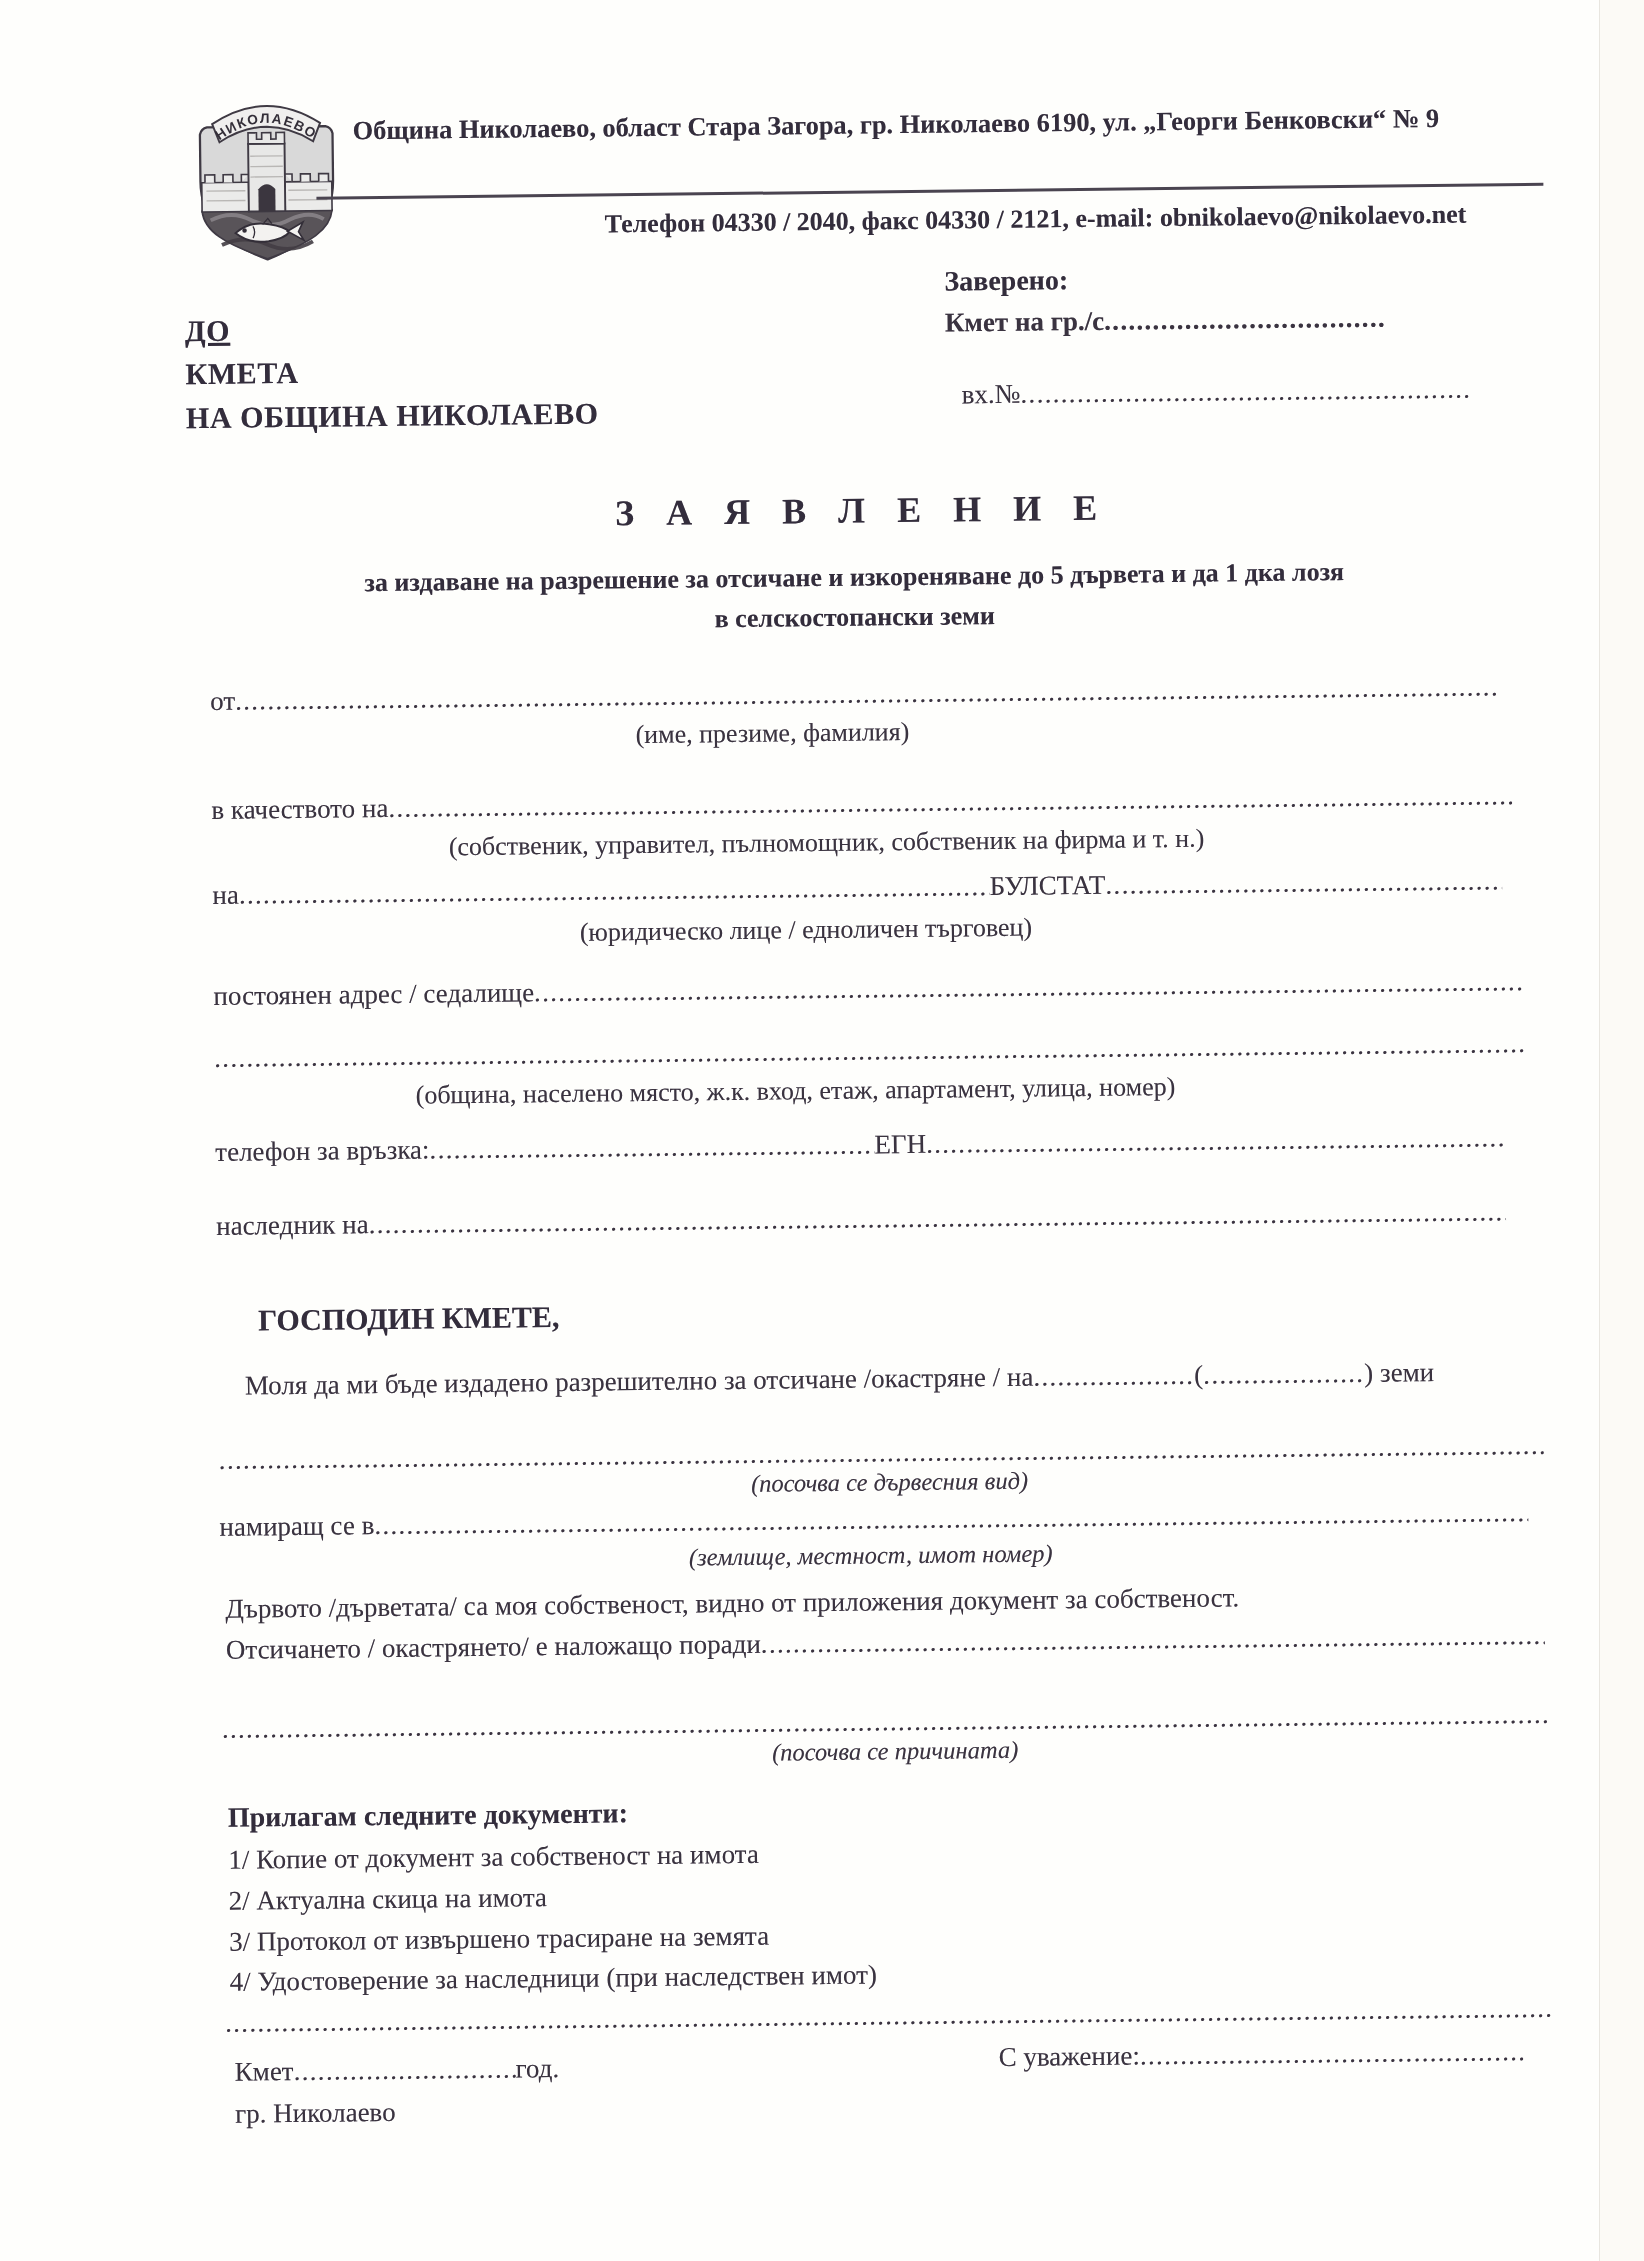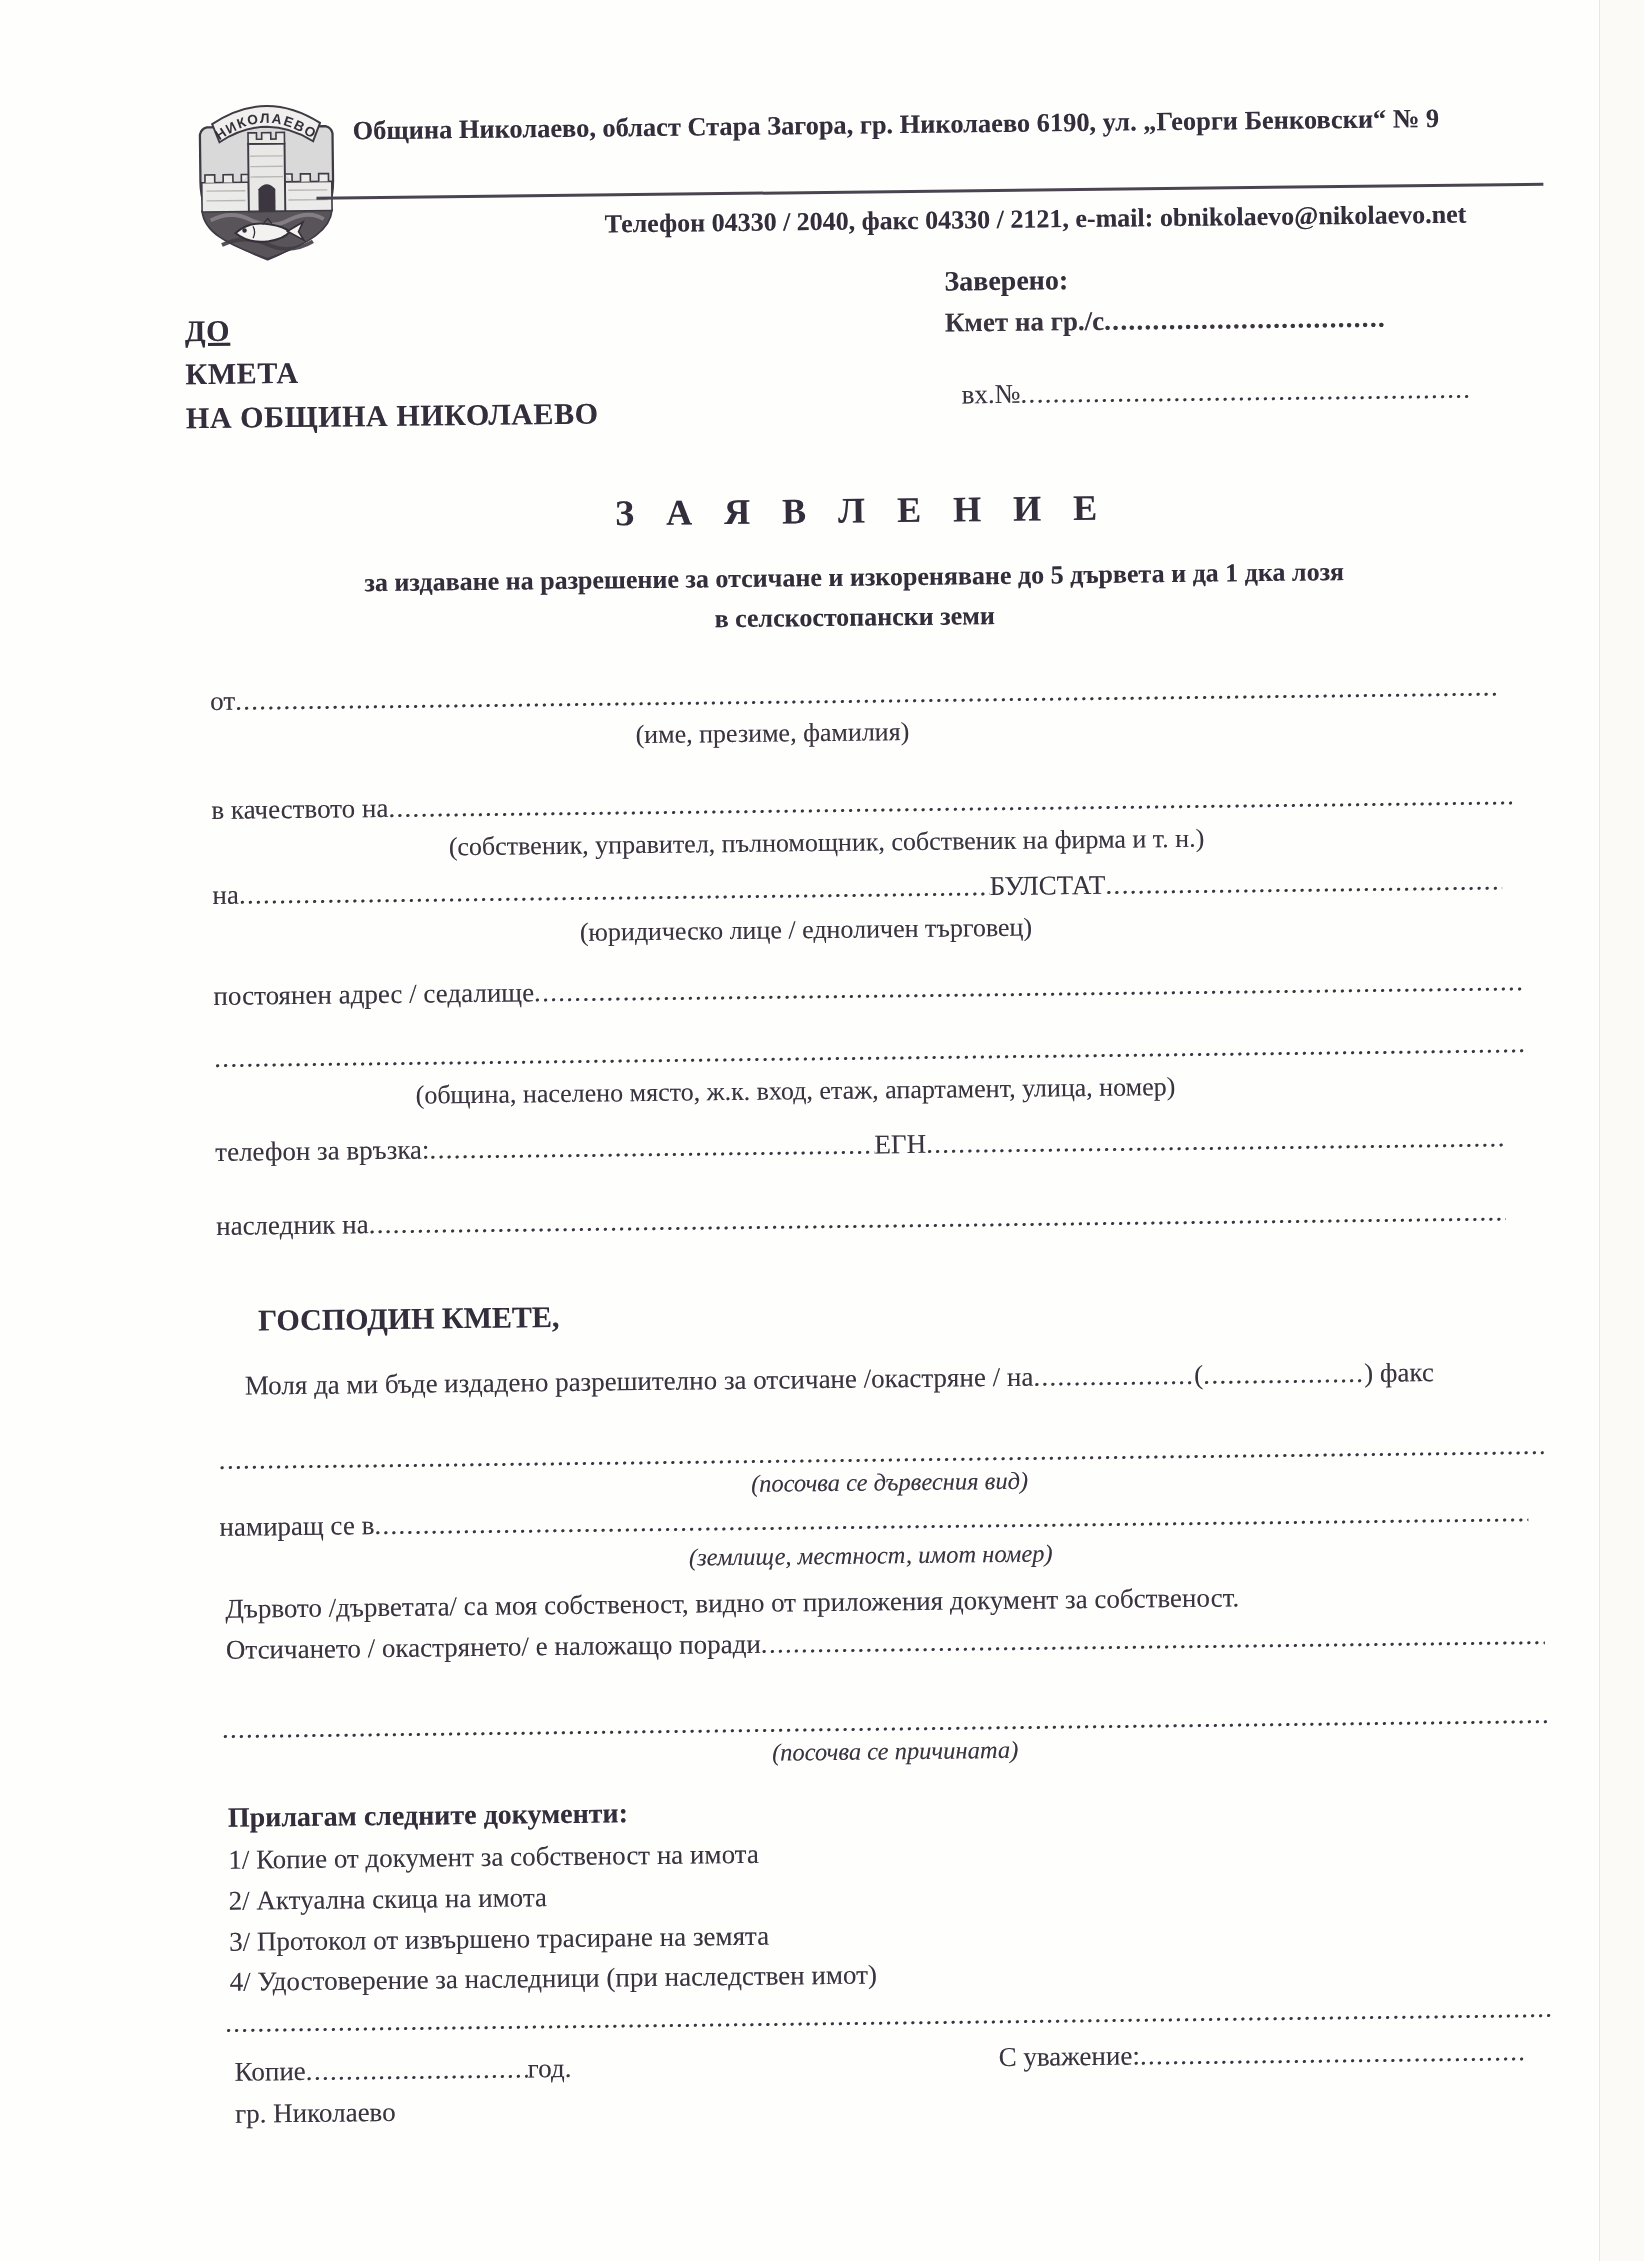--- a/index.html
+++ b/index.html
@@ -153,21 +153,21 @@
         <span class="dots">................................................................................................................................................................................................................................................................................................................................</span>
     </div>
 
     <div class="abs salut soft" style="left:254px;top:1297px;">ГОСПОДИН  КМЕТЕ,</div>
 
     <div class="abs body-txt leader-line soft" style="left:240px;top:1363px;width:1285px;">
       <span class="lbl">Моля да ми бъде издадено разрешително за отсичане /окастряне / на </span>
         <span class="dots dots-fixed w250">................................................................................................................................................................................................................................................................................................................................</span>
         <span class="lbl">(</span>
         <span class="dots dots-fixed w250">................................................................................................................................................................................................................................................................................................................................</span>
-        <span class="lbl">) факс</span>
+        <span class="lbl">) земи</span>
     </div>
 
     <div class="abs body-txt leader-line soft" style="left:213px;top:1437px;width:1325px;">
       <span class="dots">................................................................................................................................................................................................................................................................................................................................</span>
     </div>
     <div class="abs caption-i soft" style="left:745px;top:1469px;">(посочва се дървесния вид)</div>
 
     <div class="abs body-txt leader-line soft" style="left:213px;top:1504px;width:1309px;">
       <span class="lbl">намиращ се в </span>
         <span class="dots">................................................................................................................................................................................................................................................................................................................................</span>
@@ -189,21 +189,21 @@
     <div class="abs body-txt soft" style="left:218px;top:1837px;">1/ Копие от документ за собственост на имота</div>
     <div class="abs body-txt soft" style="left:218px;top:1878px;">2/ Актуална скица на имота</div>
     <div class="abs body-txt soft" style="left:218px;top:1919px;">3/ Протокол от извършено трасиране на земята</div>
     <div class="abs body-txt soft" style="left:218px;top:1959px;">4/ Удостоверение за наследници (при наследствен имот)</div>
 
     <div class="abs body-txt leader-line soft" style="left:213px;top:2000px;width:1327px;">
       <span class="dots">................................................................................................................................................................................................................................................................................................................................</span>
     </div>
 
     <div class="abs body-txt leader-line soft" style="left:222px;top:2049px;width:348px;">
-      <span class="lbl">Копие</span>
+      <span class="lbl">Кмет</span>
         <span class="dots dots-fixed w345">................................................................................................................................................................................................................................................................................................................................</span>
         <span class="lbl">год.</span>
     </div>
     <div class="abs body-txt soft" style="left:222px;top:2091px;">гр. Николаево</div>
     <div class="abs body-txt leader-line soft" style="left:986px;top:2043px;width:525px;">
       <span class="lbl">С  уважение: </span>
         <span class="dots">................................................................................................................................................................................................................................................................................................................................</span>
     </div>
 
   </div>

